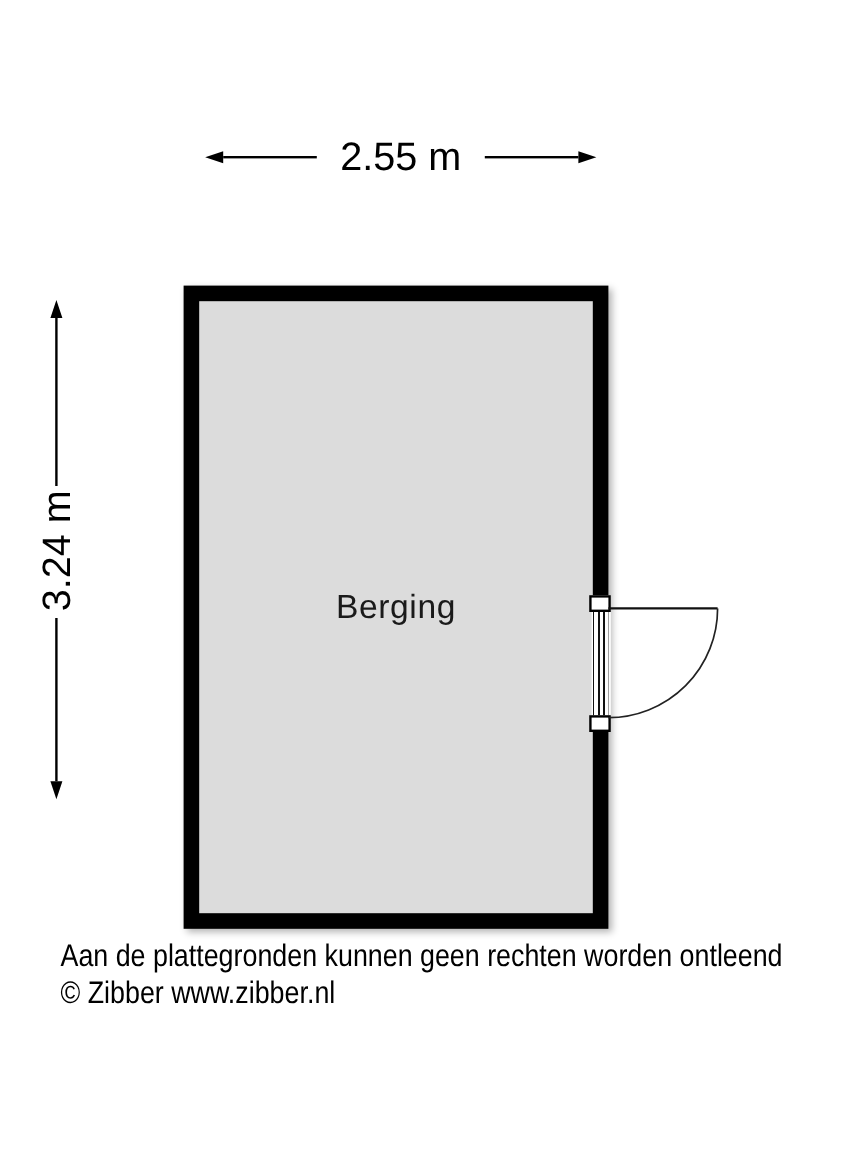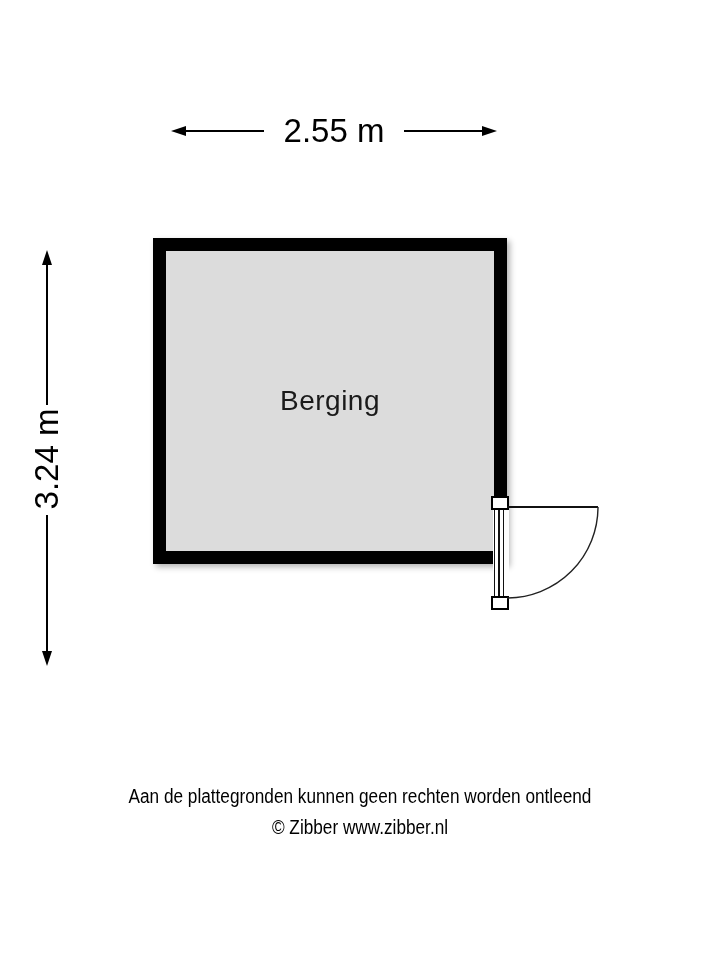--- a/index.html
+++ b/index.html
@@ -11,21 +11,21 @@
     width: 720px;
     height: 960px;
     background: #ffffff;
     overflow: hidden;
   }
 
   
   .room {
     position: absolute;
     left: 153px; top: 238px;
-    width: 354px; height: 326px;
+    width: 354px; height: 536px;
     background: #000000;
     box-shadow: 3px 3px 6px rgba(0,0,0,0.30);
   }
   .room-interior {
     position: absolute;
     left: 13px; top: 13px; right: 13px; bottom: 13px;
     background: #dcdcdc;
     display: flex; align-items: center; justify-content: center;
   }
   .room-label {
@@ -86,22 +86,22 @@
   .dim-label-v {
     position: absolute; left: 47px; top: 459px;
     transform: translate(-50%, -50%) rotate(-90deg);
   }
 
   
   .footer {
     position: absolute;
     left: 0; top: 781px;
     width: 720px;
-    text-align: center;
-    font-size: 20px;
+    text-align: left;
+    font-size: 26px;
     line-height: 31px;
     color: #000;
   }
   .footer-line {
     display: block;
     white-space: nowrap;
     transform: scaleX(0.86);
     transform-origin: center;
   }
 </style>

